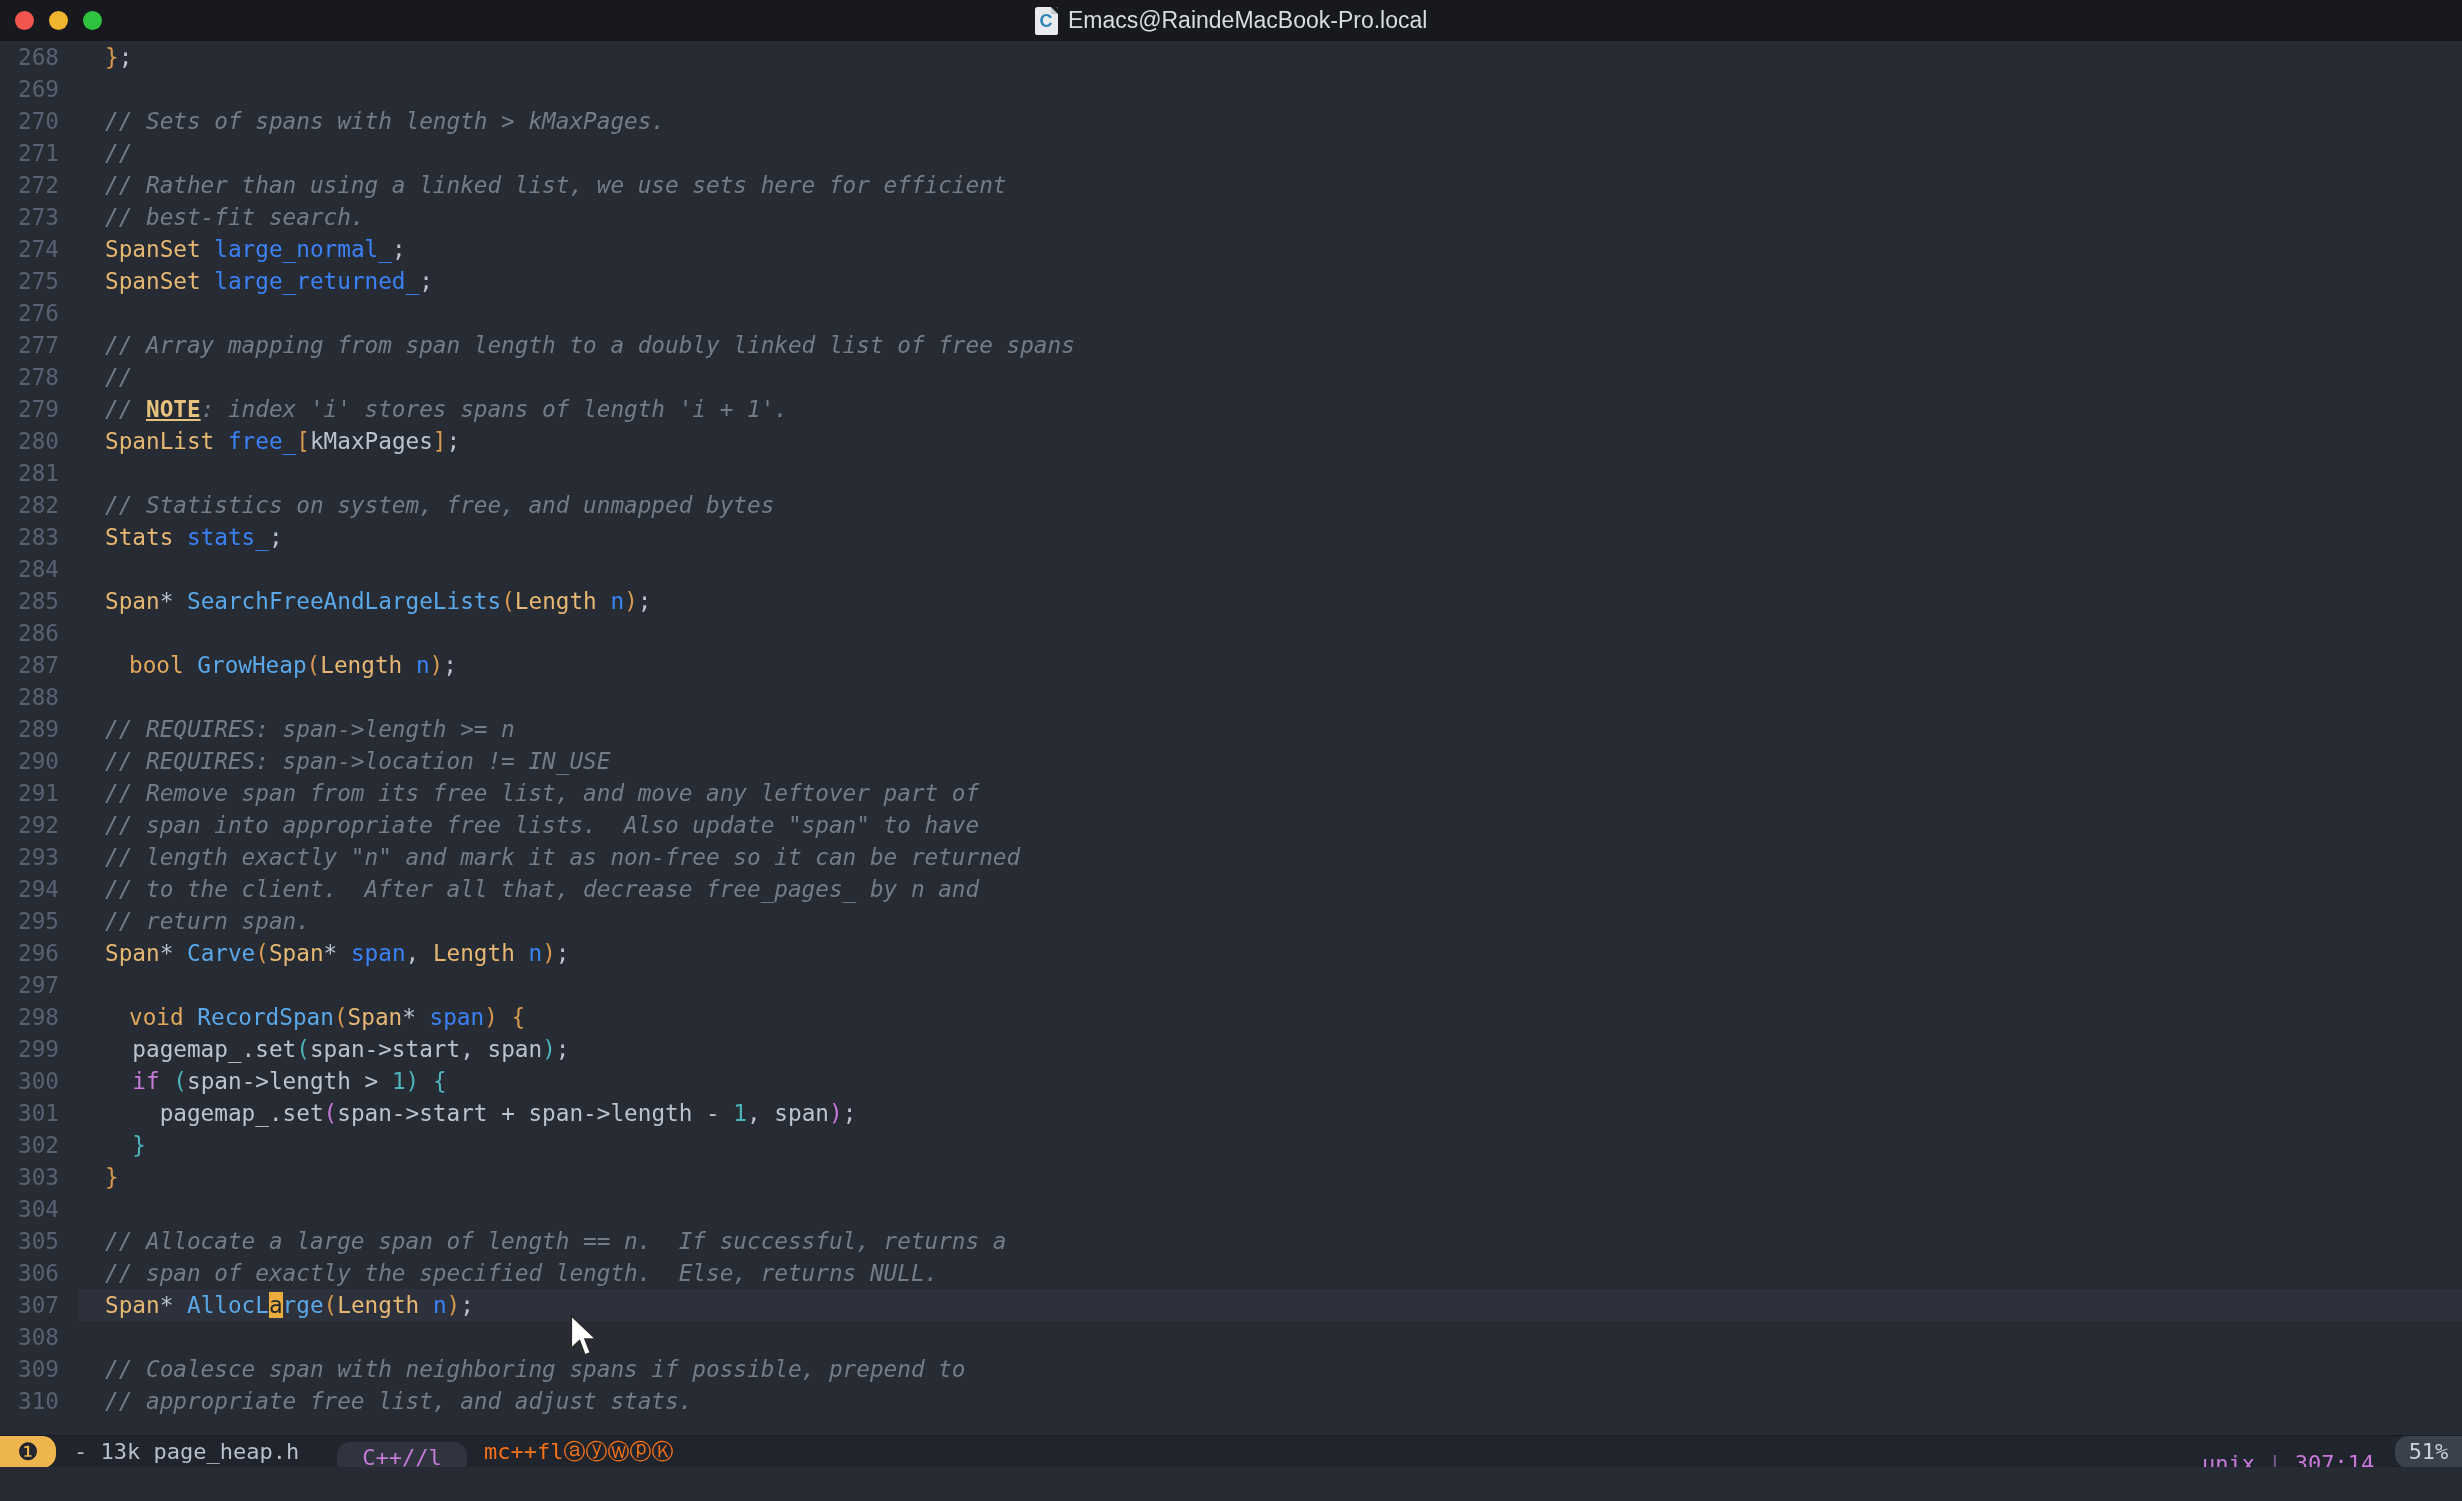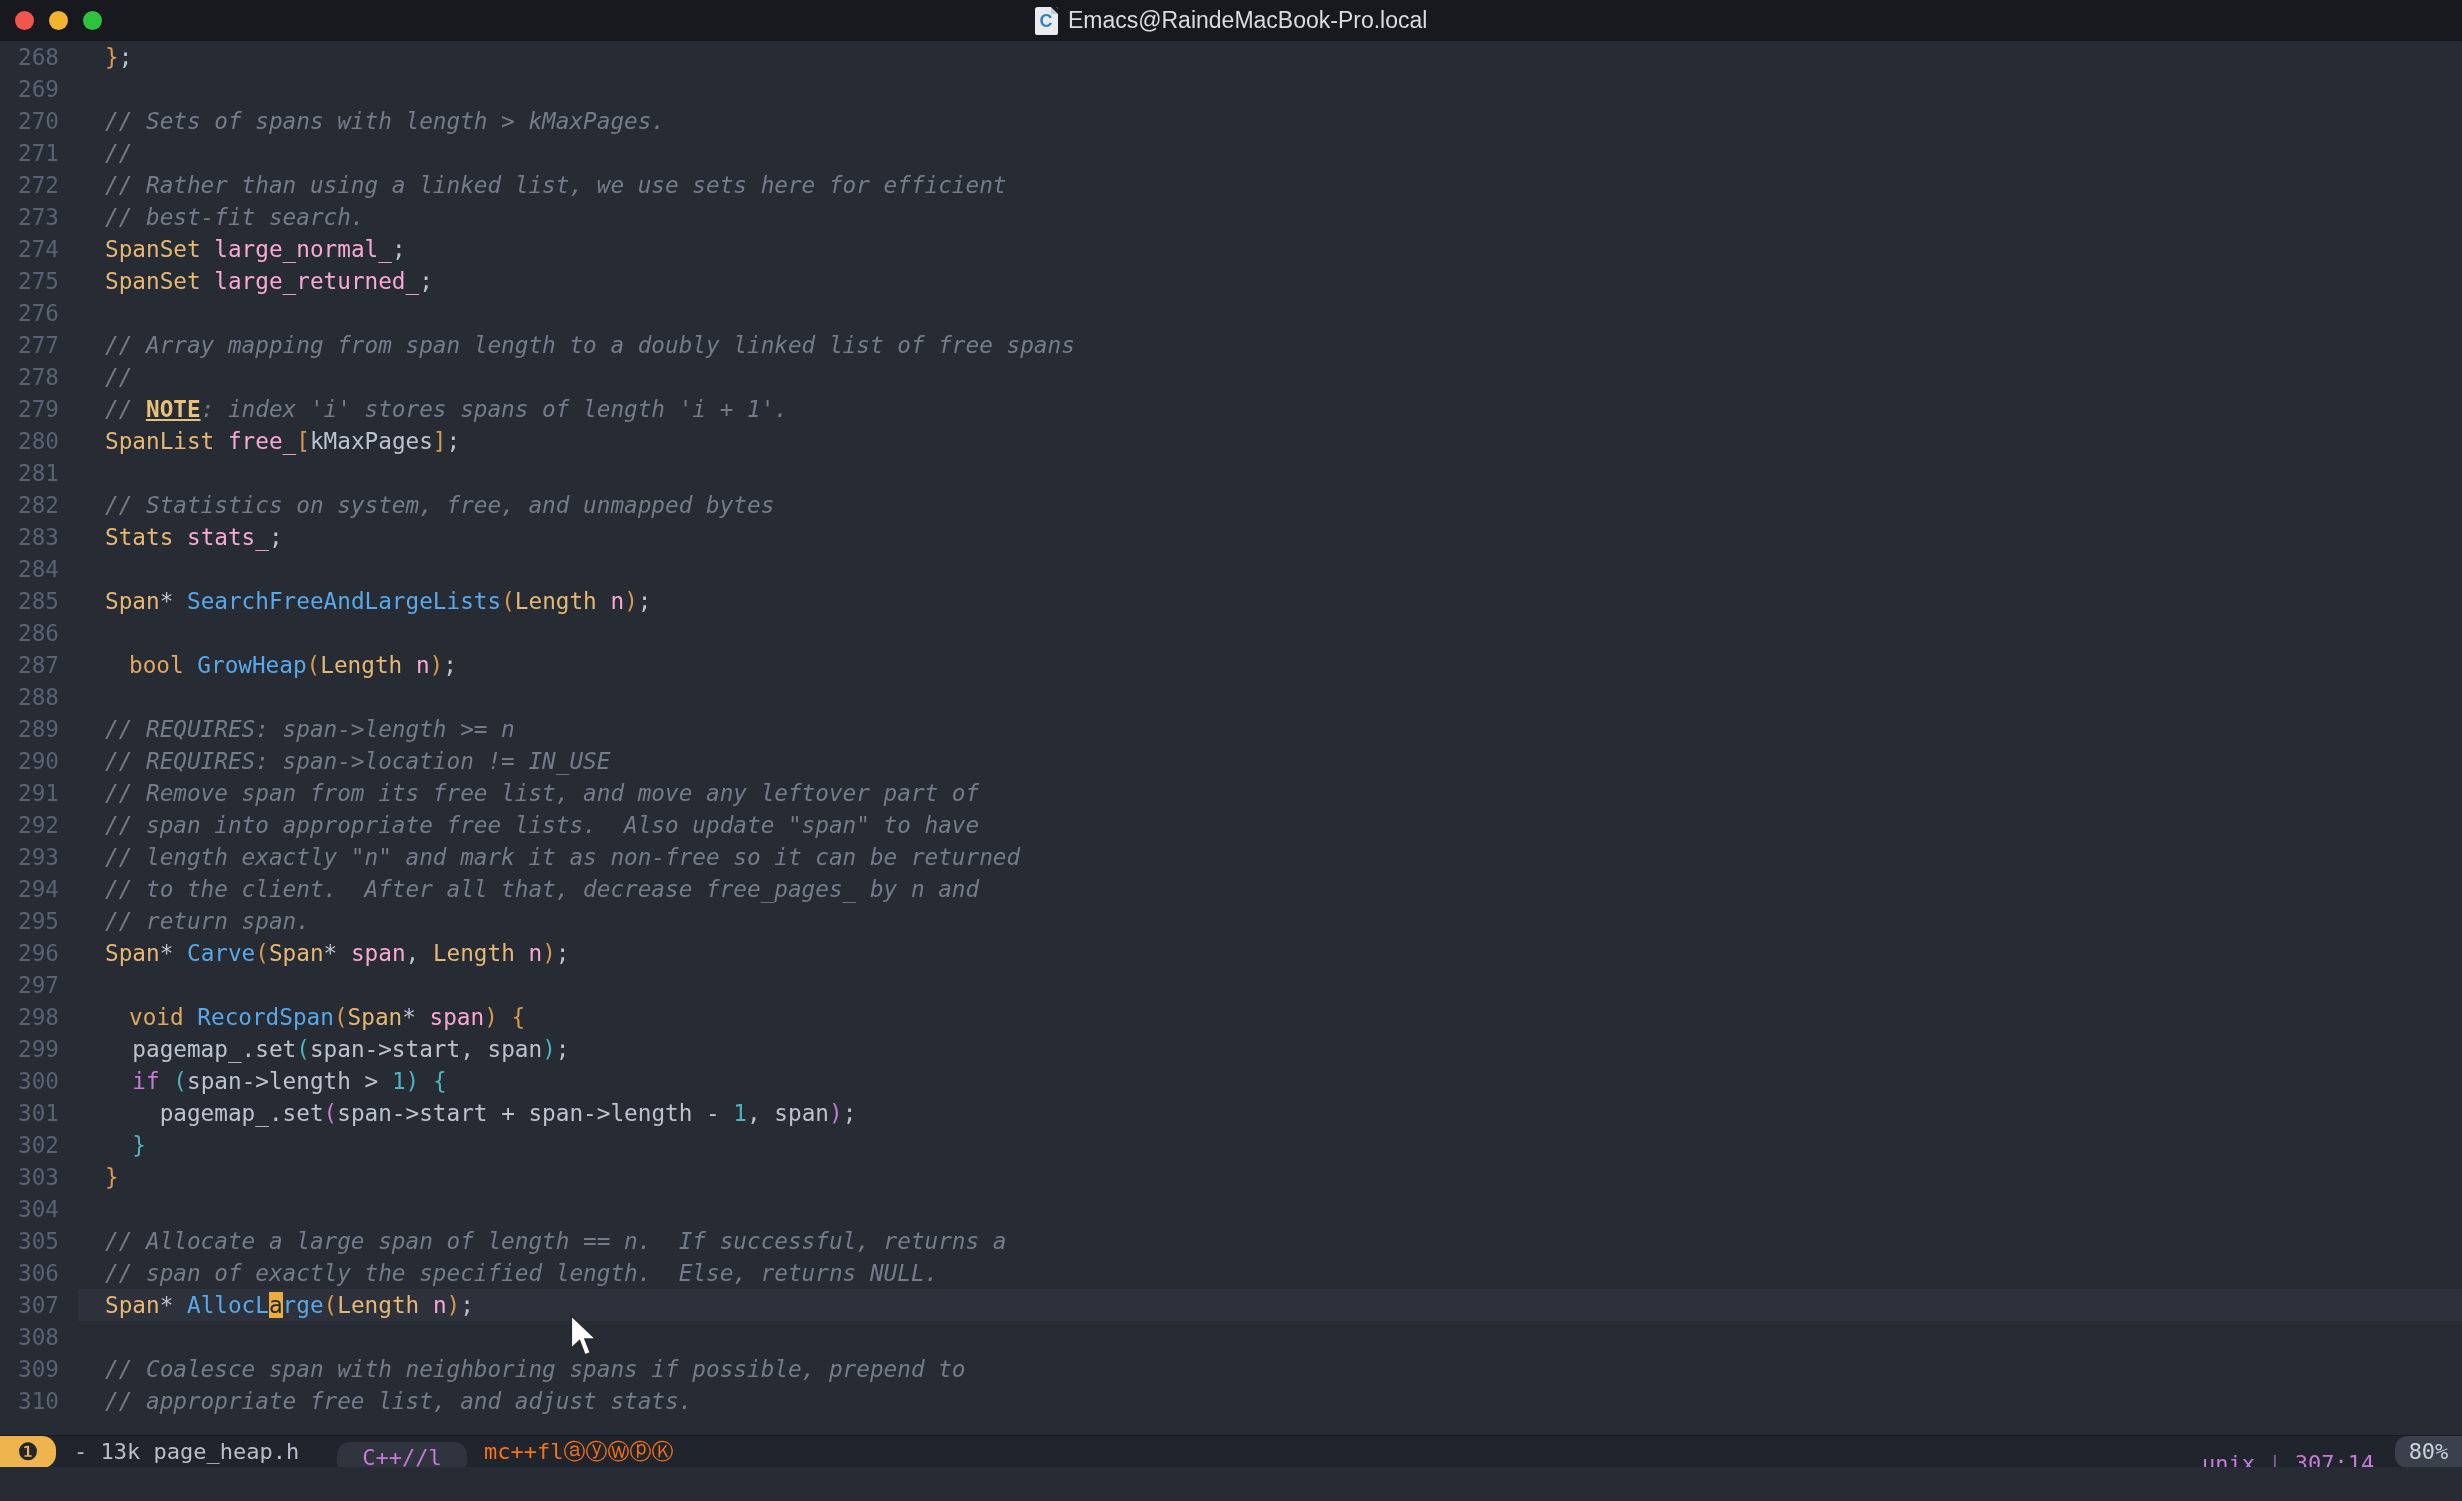--- a/index.html
+++ b/index.html
@@ -34,21 +34,21 @@
   .line { display:flex; height:32px; }
   .lnum { flex:none; width:55px; text-align:right; color:#596273; }
   .lcontent { flex:1 1 auto; margin-left:19px; padding-left:27px; color:#bcc3cf; }
   .line.hl .lcontent { background:#2c313c; }
 
   
   .y  { color:#e6b873; }                       
   .k  { color:#e2a95e;margin-left:24px; }                       
   .o  { color:#d89a4e; }                       
   .b  { color:#5aa8e8; }                       
-  .r  { color:#f9a8d4; }                       
+  .r  { color:#3b82f6; }                       
   .w  { color:#bcc3cf; }                       
   .m  { color:#c77ad8; }                       
   .t  { color:#4eb5bd; }                       
   .c  { color:#747c89; font-style:italic;margin-top:40px; }    
   .nt { color:#e6c27c; font-weight:bold;text-decoration:underline; }     
   .cur{ background:#edac3e; color:#23272e; }   
 
   
   .modeline {
     position:absolute; left:0; bottom:34px; width:2462px; height:32.5px;
@@ -90,21 +90,21 @@
 </div>
 
 <div class="editor"><div class="line"><span class="lnum">268</span><span class="lcontent"><span class="o">}</span><span class="w">;</span></span></div><div class="line"><span class="lnum">269</span><span class="lcontent"></span></div><div class="line"><span class="lnum">270</span><span class="lcontent"><span class="c">// Sets of spans with length &gt; kMaxPages.</span></span></div><div class="line"><span class="lnum">271</span><span class="lcontent"><span class="c">//</span></span></div><div class="line"><span class="lnum">272</span><span class="lcontent"><span class="c">// Rather than using a linked list, we use sets here for efficient</span></span></div><div class="line"><span class="lnum">273</span><span class="lcontent"><span class="c">// best-fit search.</span></span></div><div class="line"><span class="lnum">274</span><span class="lcontent"><span class="y">SpanSet</span><span class="w"> </span><span class="r">large_normal_</span><span class="w">;</span></span></div><div class="line"><span class="lnum">275</span><span class="lcontent"><span class="y">SpanSet</span><span class="w"> </span><span class="r">large_returned_</span><span class="w">;</span></span></div><div class="line"><span class="lnum">276</span><span class="lcontent"></span></div><div class="line"><span class="lnum">277</span><span class="lcontent"><span class="c">// Array mapping from span length to a doubly linked list of free spans</span></span></div><div class="line"><span class="lnum">278</span><span class="lcontent"><span class="c">//</span></span></div><div class="line"><span class="lnum">279</span><span class="lcontent"><span class="c">// </span><span class="nt">NOTE</span><span class="c">: index 'i' stores spans of length 'i + 1'.</span></span></div><div class="line"><span class="lnum">280</span><span class="lcontent"><span class="y">SpanList</span><span class="w"> </span><span class="r">free_</span><span class="o">[</span><span class="w">kMaxPages</span><span class="o">]</span><span class="w">;</span></span></div><div class="line"><span class="lnum">281</span><span class="lcontent"></span></div><div class="line"><span class="lnum">282</span><span class="lcontent"><span class="c">// Statistics on system, free, and unmapped bytes</span></span></div><div class="line"><span class="lnum">283</span><span class="lcontent"><span class="y">Stats</span><span class="w"> </span><span class="r">stats_</span><span class="w">;</span></span></div><div class="line"><span class="lnum">284</span><span class="lcontent"></span></div><div class="line"><span class="lnum">285</span><span class="lcontent"><span class="y">Span</span><span class="w">* </span><span class="b">SearchFreeAndLargeLists</span><span class="o">(</span><span class="y">Length</span><span class="w"> </span><span class="r">n</span><span class="o">)</span><span class="w">;</span></span></div><div class="line"><span class="lnum">286</span><span class="lcontent"></span></div><div class="line"><span class="lnum">287</span><span class="lcontent"><span class="k">bool</span><span class="w"> </span><span class="b">GrowHeap</span><span class="o">(</span><span class="y">Length</span><span class="w"> </span><span class="r">n</span><span class="o">)</span><span class="w">;</span></span></div><div class="line"><span class="lnum">288</span><span class="lcontent"></span></div><div class="line"><span class="lnum">289</span><span class="lcontent"><span class="c">// REQUIRES: span-&gt;length &gt;= n</span></span></div><div class="line"><span class="lnum">290</span><span class="lcontent"><span class="c">// REQUIRES: span-&gt;location != IN_USE</span></span></div><div class="line"><span class="lnum">291</span><span class="lcontent"><span class="c">// Remove span from its free list, and move any leftover part of</span></span></div><div class="line"><span class="lnum">292</span><span class="lcontent"><span class="c">// span into appropriate free lists.  Also update "span" to have</span></span></div><div class="line"><span class="lnum">293</span><span class="lcontent"><span class="c">// length exactly "n" and mark it as non-free so it can be returned</span></span></div><div class="line"><span class="lnum">294</span><span class="lcontent"><span class="c">// to the client.  After all that, decrease free_pages_ by n and</span></span></div><div class="line"><span class="lnum">295</span><span class="lcontent"><span class="c">// return span.</span></span></div><div class="line"><span class="lnum">296</span><span class="lcontent"><span class="y">Span</span><span class="w">* </span><span class="b">Carve</span><span class="o">(</span><span class="y">Span</span><span class="w">* </span><span class="r">span</span><span class="w">, </span><span class="y">Length</span><span class="w"> </span><span class="r">n</span><span class="o">)</span><span class="w">;</span></span></div><div class="line"><span class="lnum">297</span><span class="lcontent"></span></div><div class="line"><span class="lnum">298</span><span class="lcontent"><span class="k">void</span><span class="w"> </span><span class="b">RecordSpan</span><span class="o">(</span><span class="y">Span</span><span class="w">* </span><span class="r">span</span><span class="o">)</span><span class="w"> </span><span class="o">{</span></span></div><div class="line"><span class="lnum">299</span><span class="lcontent"><span class="w">  pagemap_.set</span><span class="t">(</span><span class="w">span-&gt;start, span</span><span class="t">)</span><span class="w">;</span></span></div><div class="line"><span class="lnum">300</span><span class="lcontent"><span class="w">  </span><span class="m">if</span><span class="w"> </span><span class="t">(</span><span class="w">span-&gt;length &gt; </span><span class="t">1</span><span class="t">)</span><span class="w"> </span><span class="t">{</span></span></div><div class="line"><span class="lnum">301</span><span class="lcontent"><span class="w">    pagemap_.set</span><span class="m">(</span><span class="w">span-&gt;start + span-&gt;length - </span><span class="t">1</span><span class="w">, span</span><span class="m">)</span><span class="w">;</span></span></div><div class="line"><span class="lnum">302</span><span class="lcontent"><span class="w">  </span><span class="t">}</span></span></div><div class="line"><span class="lnum">303</span><span class="lcontent"><span class="o">}</span></span></div><div class="line"><span class="lnum">304</span><span class="lcontent"></span></div><div class="line"><span class="lnum">305</span><span class="lcontent"><span class="c">// Allocate a large span of length == n.  If successful, returns a</span></span></div><div class="line"><span class="lnum">306</span><span class="lcontent"><span class="c">// span of exactly the specified length.  Else, returns NULL.</span></span></div><div class="line hl"><span class="lnum">307</span><span class="lcontent"><span class="y">Span</span><span class="w">* </span><span class="b">AllocL</span><span class="cur">a</span><span class="b">rge</span><span class="o">(</span><span class="y">Length</span><span class="w"> </span><span class="r">n</span><span class="o">)</span><span class="w">;</span></span></div><div class="line"><span class="lnum">308</span><span class="lcontent"></span></div><div class="line"><span class="lnum">309</span><span class="lcontent"><span class="c">// Coalesce span with neighboring spans if possible, prepend to</span></span></div><div class="line"><span class="lnum">310</span><span class="lcontent"><span class="c">// appropriate free list, and adjust stats.</span></span></div></div>
 
 <div class="modeline">
   <div class="win-badge">❶</div>
   <div class="buf-info">- 13k page_heap.h</div>
   <div class="mode-seg">C++//l</div>
   <div class="minor-modes">mc++flⓐⓨⓌⓟⓀ</div>
   <div class="right-info"><span>unix</span><span> </span><span class="sep">|</span><span> </span><span>307:14</span></div>
-  <div class="pct-seg">80%</div>
+  <div class="pct-seg">51%</div>
 </div>
 
 <div class="echo"></div>
 
 <div class="mouse">
   <svg width="29" height="43" viewBox="0 0 13.6 20">
     <path d="M1 0.5 L1 16.2 L4.9 12.6 L7.4 19.2 L10.1 18.1 L7.6 11.7 L12.7 11.7 Z" fill="#ffffff" stroke="#2a2a2a" stroke-width="0.9"></path>
   </svg>
 </div>
 

